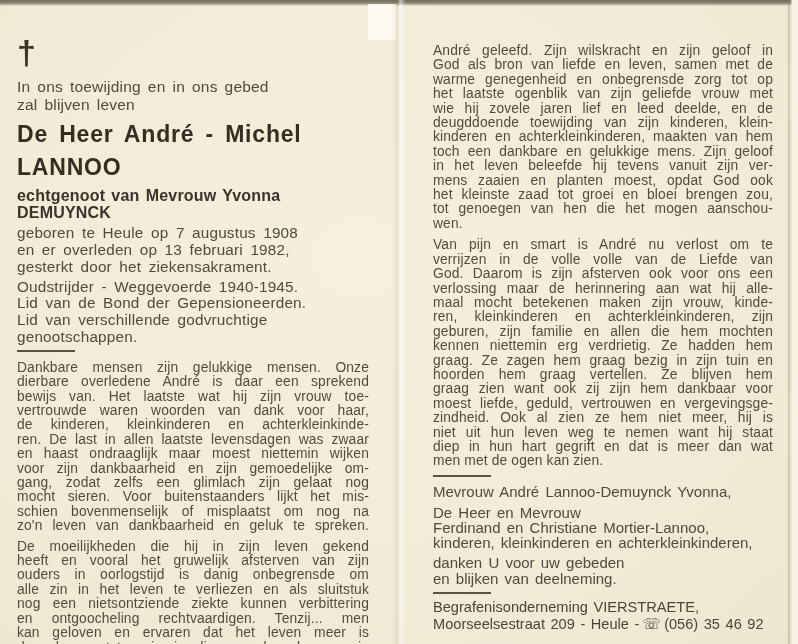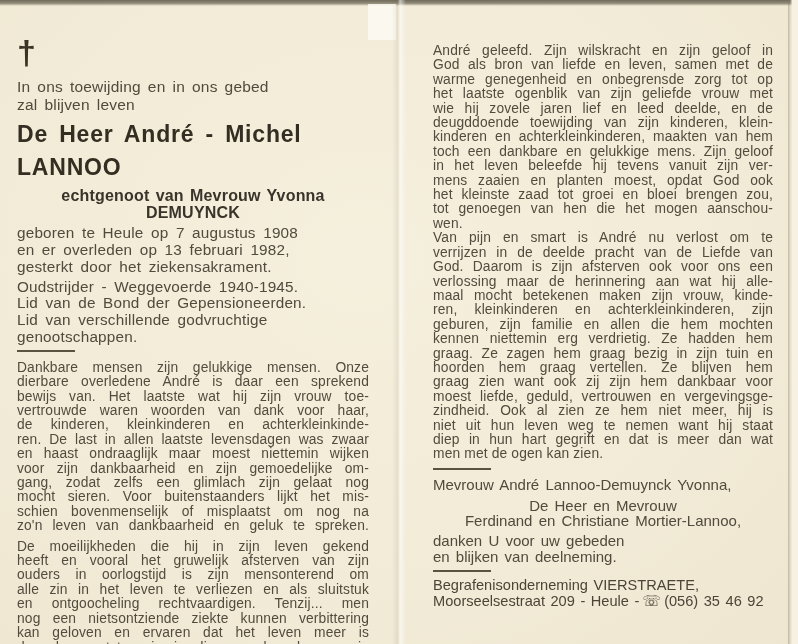--- a/index.html
+++ b/index.html
@@ -48,44 +48,43 @@
     margin: 5px 0 0 0;
     font-size: 23px; line-height: 33px; font-weight: bold;
     letter-spacing: 0.8px; word-spacing: 4px;
     color: #332d22;
   }
   .subtitle {
     margin: 3px 0 0 0;
     font-size: 16px; line-height: 17px; font-weight: bold;
     letter-spacing: 0.2px; word-spacing: 1.5px;
     color: #39332a;
-    text-align: center;
   }
   .vitals { margin-top: 3px; font-size: 15.3px; line-height: 17.2px; word-spacing: 3px; letter-spacing: 0.2px; color: #514a3d; }
   .memberships { margin-top: 3px; font-size: 15.3px; line-height: 16.8px; word-spacing: 3px; letter-spacing: 0.2px; color: #514a3d; }
 
   .divider {
     width: 58px; height: 0; margin: 4px 0 0 0;
     border: 0; border-top: 2px solid #5a5342;
   }
   .page-right .divider { margin-top: 6px; }
 
   .para {
     font-size: 13.8px; line-height: 14.4px;
     letter-spacing: 0.15px; color: #534b3e;
   }
   .para-1 { margin-top: 9px; }
   .para-2 { margin-top: 6px; }
   .para-3 { margin-top: 44px; }
-  .para-4 { }
+  .para-4 { margin-top: 7px; }
   .jline { text-align: justify; text-align-last: justify; }
   .jline-last { text-align: justify; text-align-last: left; }
 
   .family-widow { margin-top: 7px; font-size: 15px; line-height: 16px; word-spacing: 2px; color: #514a3d; }
-  .family-group { margin-top: 5px; font-size: 15px; line-height: 15.2px; word-spacing: 2px; color: #514a3d; text-align: center; }
+  .family-group { margin-top: 5px; font-size: 15px; line-height: 15.2px; word-spacing: 2px; color: #514a3d; }
   .thanks       { margin-top: 5px; font-size: 15px; line-height: 15.5px; word-spacing: 2px; color: #514a3d; }
 
   .footer { margin-top: 6px; font-size: 14.6px; line-height: 15.2px; word-spacing: 1.5px; color: #4c4437; }
   .footer .phone-icon { font-size: 15px; margin: 0 3px; }
 </style>
 </head>
 <body>
 
 <div class="scan">
   <div class="top-edge"></div>
@@ -131,24 +130,24 @@
         <div class="jline">voor zijn dankbaarheid en zijn gemoedelijke om-</div>
         <div class="jline">gang, zodat zelfs een glimlach zijn gelaat nog</div>
         <div class="jline">mocht sieren. Voor buitenstaanders lijkt het mis-</div>
         <div class="jline">schien bovenmenselijk of misplaatst om nog na</div>
         <div class="jline">zo'n leven van dankbaarheid en geluk te spreken.</div>
       </div>
 
     <div class="para para-2">
         <div class="jline">De moeilijkheden die hij in zijn leven gekend</div>
         <div class="jline">heeft en vooral het gruwelijk afsterven van zijn</div>
-        <div class="jline">ouders in oorlogstijd is zijn mensonterend om</div>
+        <div class="jline">ouders in oorlogstijd is danig onbegrensde om</div>
         <div class="jline">alle zin in het leven te verliezen en als sluitstuk</div>
+        <div class="jline">nog een nietsontziende ziekte kunnen verbittering</div>
         <div class="jline">en ontgoocheling rechtvaardigen. Tenzij... men</div>
-        <div class="jline">nog een nietsontziende ziekte kunnen verbittering</div>
         <div class="jline">kan geloven en ervaren dat het leven meer is</div>
         <div class="jline">dan de grootste miserie die men kan kennen, ja</div>
         <div class="jline">dat zelfs de dood niet het einde is, dat God niet</div>
       </div>
   </div>
 
   <div class="page page-right">
     <div class="para para-3">
         <div class="jline">André geleefd. Zijn wilskracht en zijn geloof in</div>
         <div class="jline">God als bron van liefde en leven, samen met de</div>
@@ -160,21 +159,21 @@
         <div class="jline">toch een dankbare en gelukkige mens. Zijn geloof</div>
         <div class="jline">in het leven beleefde hij tevens vanuit zijn ver-</div>
         <div class="jline">mens zaaien en planten moest, opdat God ook</div>
         <div class="jline">het kleinste zaad tot groei en bloei brengen zou,</div>
         <div class="jline">tot genoegen van hen die het mogen aanschou-</div>
         <div class="jline jline-last">wen.</div>
       </div>
 
     <div class="para para-4">
         <div class="jline">Van pijn en smart is André nu verlost om te</div>
-        <div class="jline">verrijzen in de deelde pracht van de Liefde van</div>
+        <div class="jline">verrijzen in de volle volle van de Liefde van</div>
         <div class="jline">God. Daarom is zijn afsterven ook voor ons een</div>
         <div class="jline">verlossing maar de herinnering aan wat hij alle-</div>
         <div class="jline">maal mocht betekenen maken zijn vrouw, kinde-</div>
         <div class="jline">ren, kleinkinderen en achterkleinkinderen, zijn</div>
         <div class="jline">geburen, zijn familie en allen die hem mochten</div>
         <div class="jline">kennen niettemin erg verdrietig. Ze hadden hem</div>
         <div class="jline">graag. Ze zagen hem graag bezig in zijn tuin en</div>
         <div class="jline">hoorden hem graag vertellen. Ze blijven hem</div>
         <div class="jline">graag zien want ook zij zijn hem dankbaar voor</div>
         <div class="jline">moest liefde, geduld, vertrouwen en vergevingsge-</div>
@@ -184,20 +183,21 @@
         <div class="jline jline-last">men met de ogen kan zien.</div>
       </div>
 
     <hr class="divider">
 
     <div class="family-widow">Mevrouw André Lannoo-Demuynck Yvonna,</div>
 
     <div class="family-group">
         <div>De Heer en Mevrouw</div>
         <div>Ferdinand en Christiane Mortier-Lannoo,</div>
+        <div>kinderen, kleinkinderen en achterkleinkinderen,</div>
       </div>
 
     <div class="thanks">
         <div>danken U voor uw gebeden</div>
         <div>en blijken van deelneming.</div>
       </div>
 
     <hr class="divider">
 
     <div class="footer">

